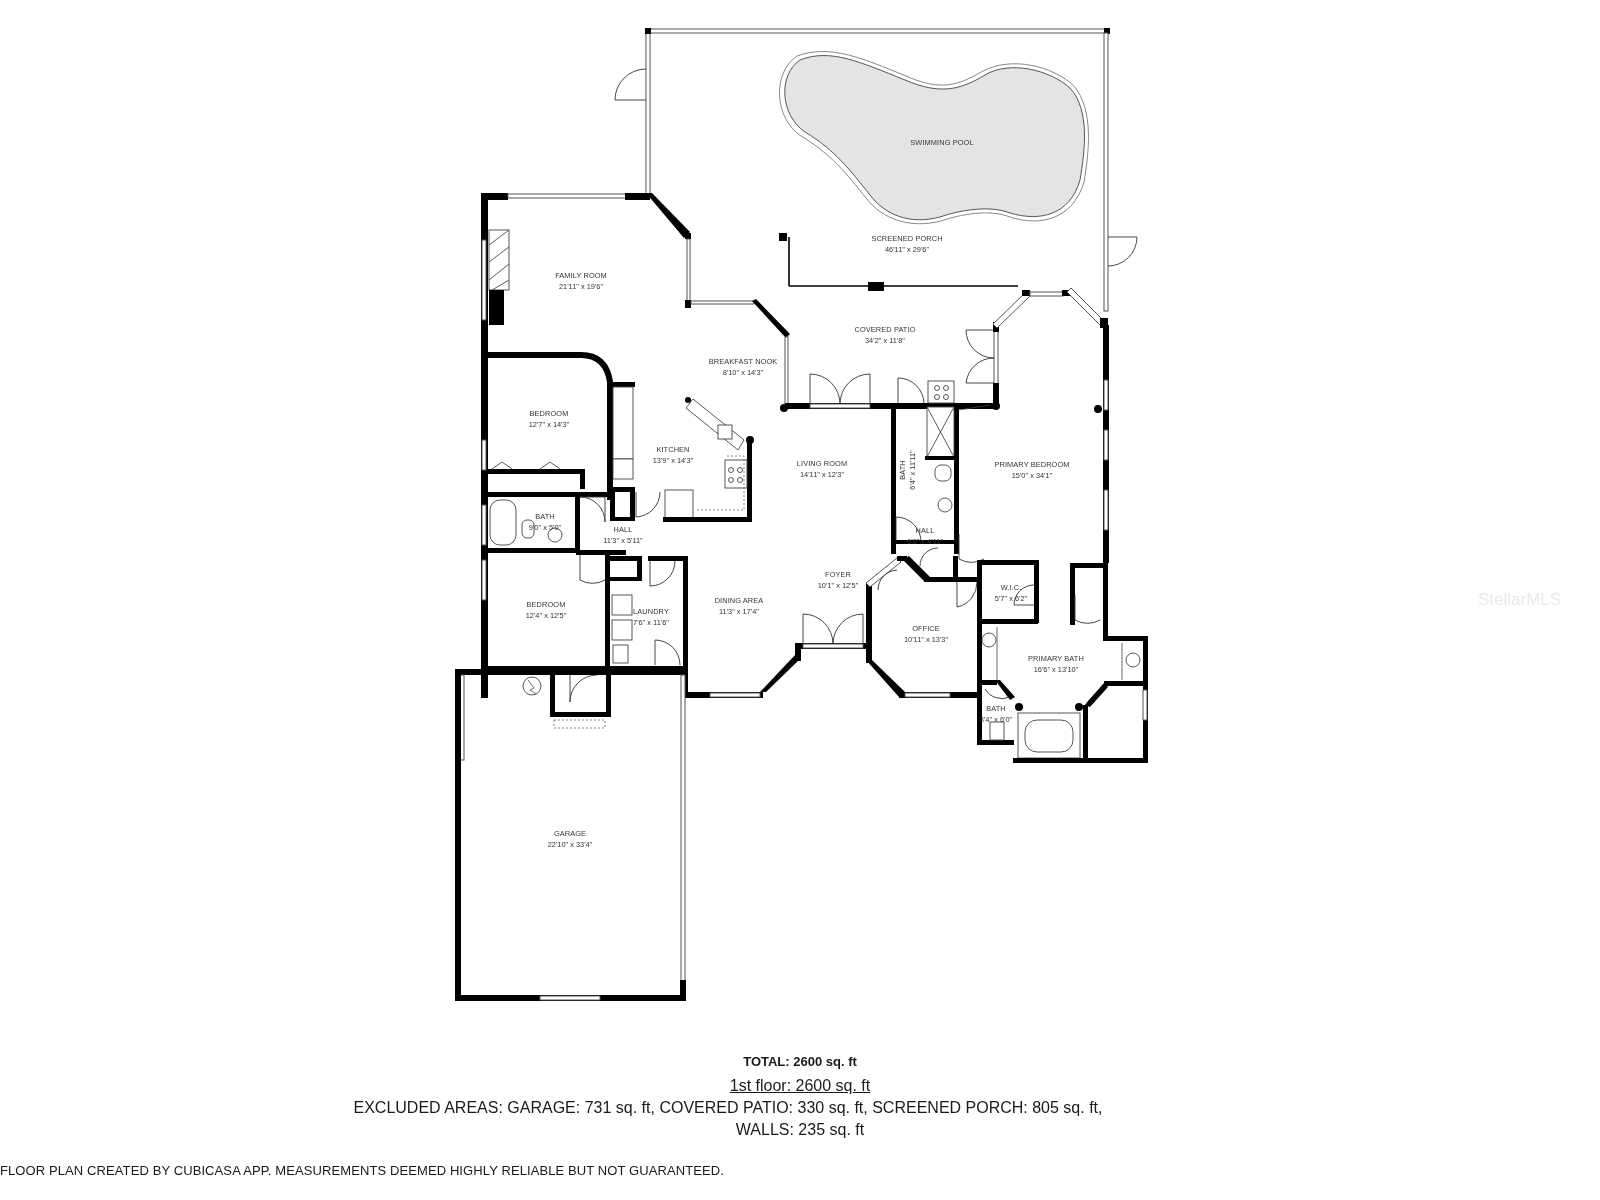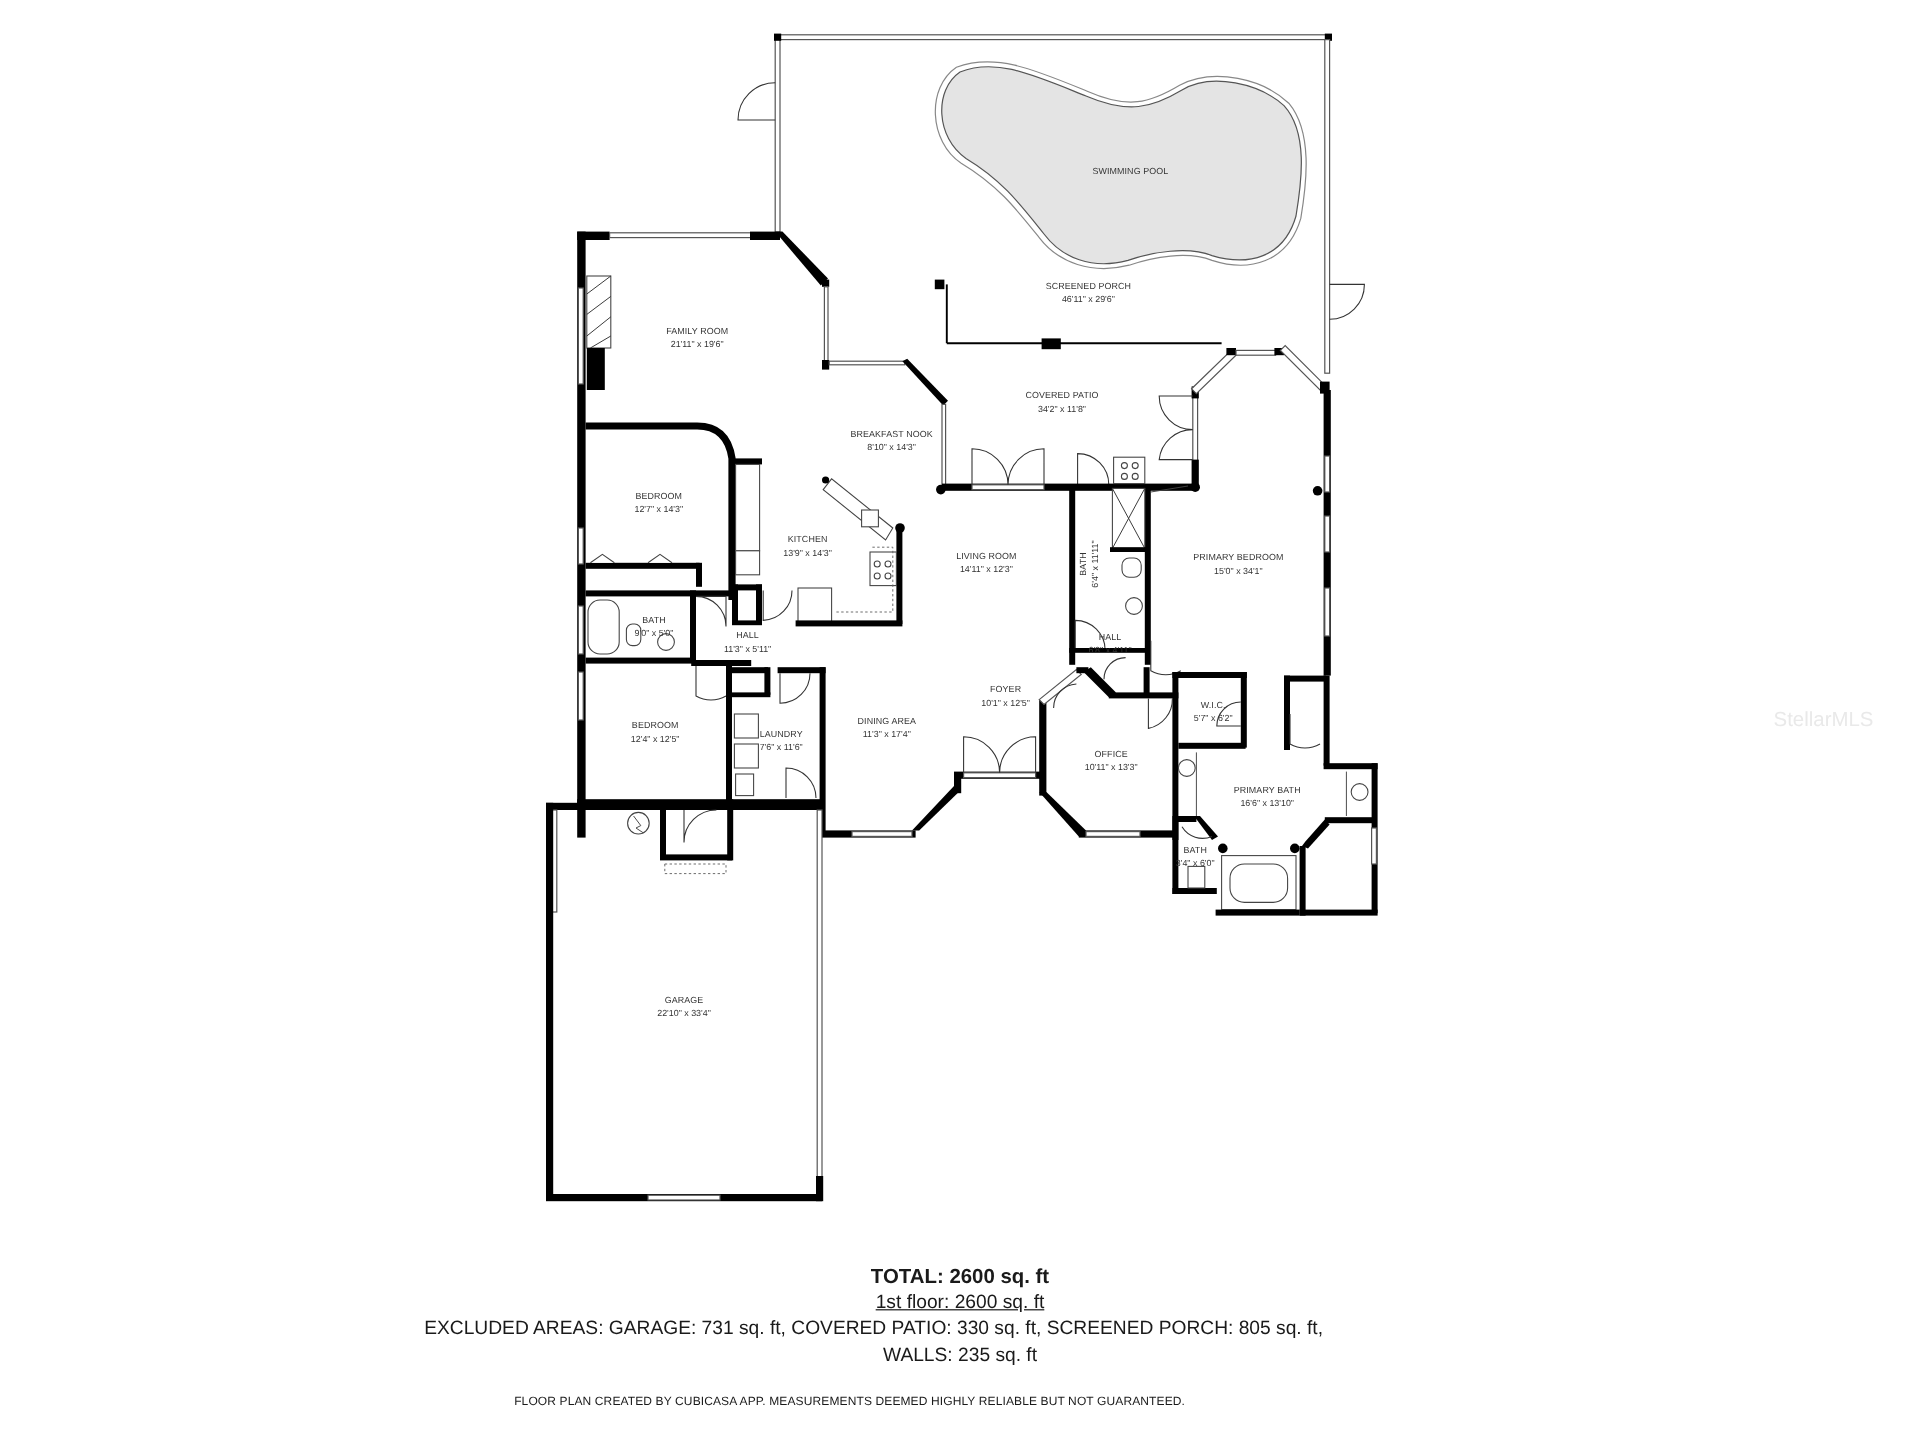--- a/index.html
+++ b/index.html
@@ -8,25 +8,25 @@
   .wall { fill: #000; }
   .thin { stroke: #000; stroke-width: 1.6; fill: none; }
   .win { fill: #fff; stroke: #555; stroke-width: 1; }
   .door { fill: none; stroke: #333; stroke-width: 0.9; }
   .fix { fill: #fff; stroke: #444; stroke-width: 0.9; }
   .dash { fill: none; stroke: #666; stroke-width: 0.8; stroke-dasharray: 2 2; }
   .pool { fill: #e4e4e4; stroke: #555; stroke-width: 1; }
   .pool-rim { fill: none; stroke: #888; stroke-width: 1; }
   .room-label { font-family: "Liberation Sans", sans-serif; font-size: 7.4px; fill: #333; text-anchor: middle; letter-spacing: 0.1px; }
   .room-dim { font-family: "Liberation Sans", sans-serif; font-size: 7.4px; fill: #333; text-anchor: middle; }
-  #total { position: absolute; top: 1054px; left: 0; width: 1600px; text-align: center; font-size: 17px; font-weight: bold; }
+  #total { position: absolute; top: 1054px; left: 0; width: 1600px; text-align: center; font-size: 13px; font-weight: bold; }
   #floor { position: absolute; top: 1077px; left: 0; width: 1600px; text-align: center; font-size: 16px; text-decoration: underline; }
   #excluded { position: absolute; top: 1099px; left: 0; width: 1456px; text-align: center; font-size: 16px; }
   #walls { position: absolute; top: 1121px; left: 0; width: 1600px; text-align: center; font-size: 16px; }
-  #credit { position: absolute; top: 1163px; left: 0; width: 1416px; text-align: center; font-size: 10px; letter-spacing: 0.1px; }
+  #credit { position: absolute; top: 1163px; left: 0; width: 1416px; font-size: 13px; letter-spacing: 0.1px; }
   #watermark { position: absolute; left: 1478px; top: 590px; font-size: 17px; color: #e9e9e9; font-family: "Liberation Sans", sans-serif; }
 </style>
 </head>
 <body>
 
 <svg id="plan" viewBox="0 0 1600 1200" xmlns="http://www.w3.org/2000/svg">
 
   <g>
     <rect class="win" x="648" y="29" width="459" height="4"></rect>
     <rect class="win" x="646" y="29" width="4" height="167"></rect>

